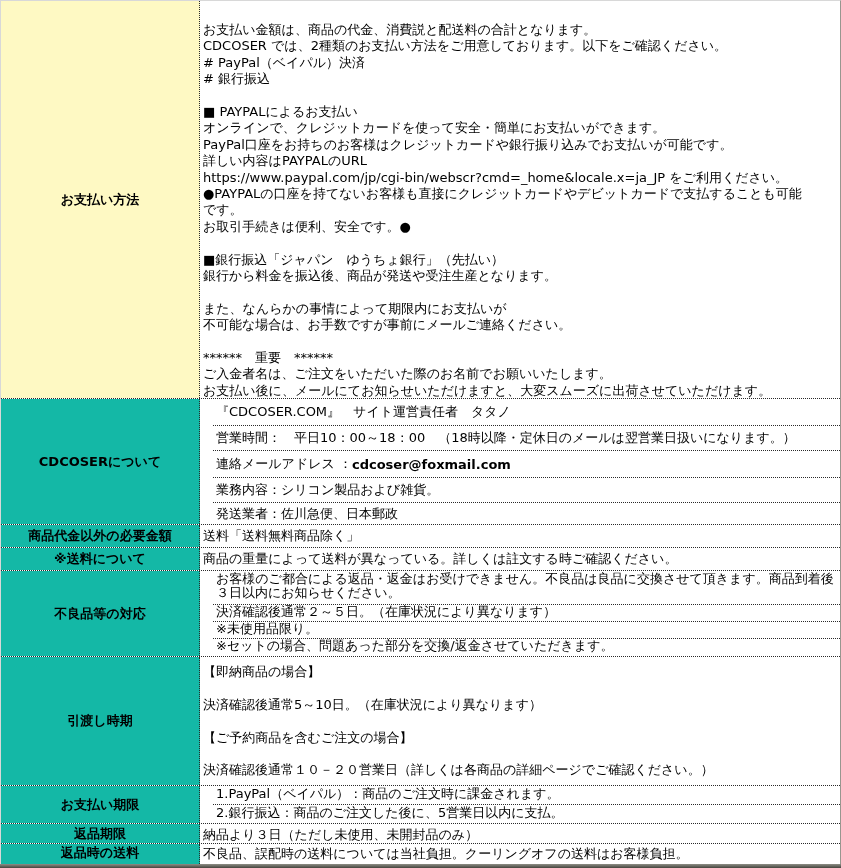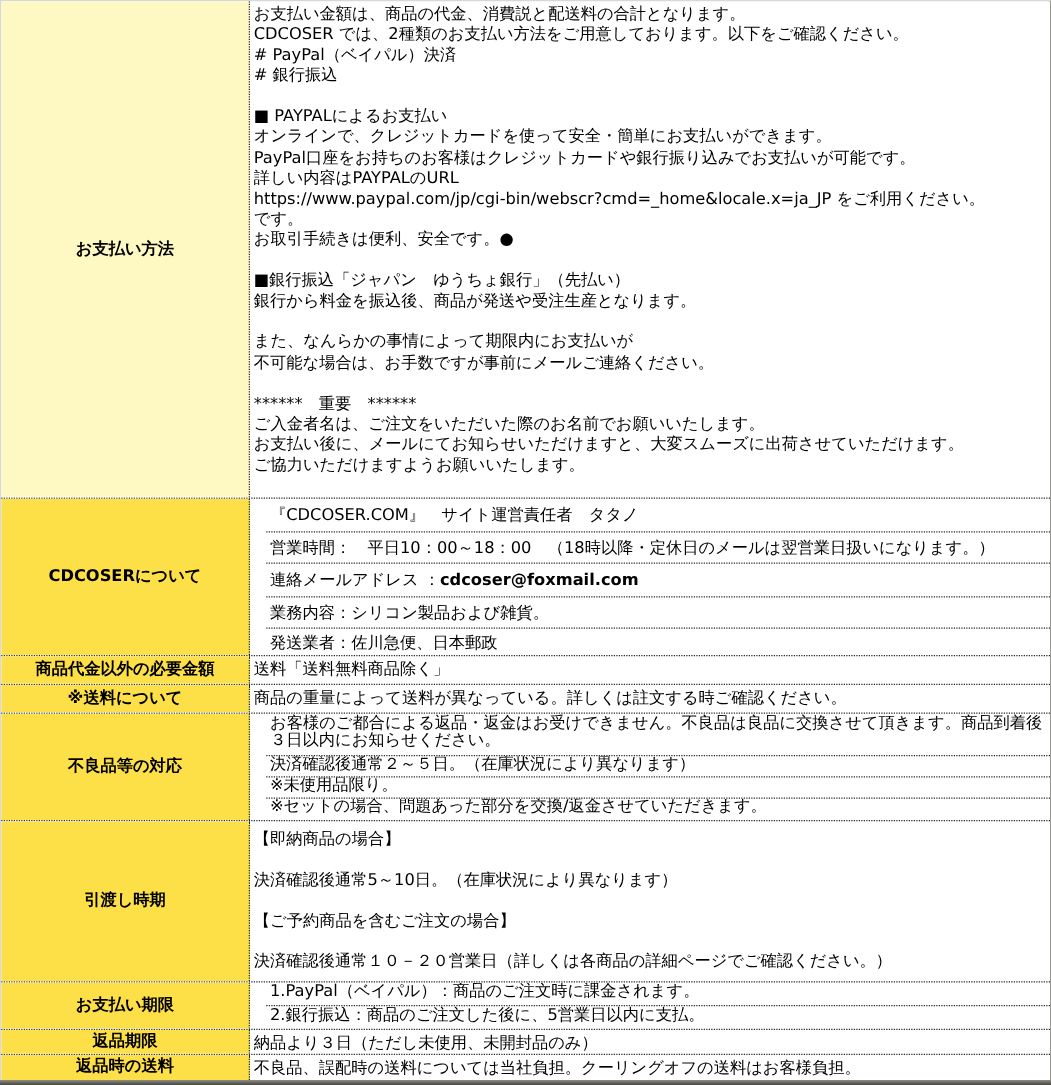--- a/index.html
+++ b/index.html
@@ -2,25 +2,25 @@
 <html lang="ja"><head>
 <meta charset="utf-8">
 <style>
   html,body{margin:0;padding:0;background:#ffffff;}
   body{font-family:"DejaVu Sans",sans-serif;font-size:13px;color:#000;-webkit-font-smoothing:none;}
   .page{width:841px;height:868px;overflow:hidden;background:#fff;}
   .table{width:841px;box-sizing:border-box;border-top:1px solid #d8d8d8;border-left:1px solid #d8d8d8;border-right:1px solid #97978f;}
   .row{display:flex;box-sizing:border-box;border-bottom:1px dotted #2a2a2a;overflow:hidden;}
   .row.last{border-bottom:none;font-family:Liberation Mono, monospace;}
   .label-cell{flex:0 0 199px;width:199px;box-sizing:border-box;border-right:1px dotted #2a2a2a;
-              background:#fde047;display:flex;align-items:center;justify-content:center;
+              background:#14b8a6;display:flex;align-items:center;justify-content:center;
               text-align:center;font-weight:bold;line-height:16px;padding:0 4px;overflow:hidden;}
   .label-cell.white-bg{background:#fef9c3;}
   .content-cell{flex:1;box-sizing:border-box;overflow:hidden;padding:0;}
-  .pad{padding:3px 2px 0 3px;}
+  .pad{padding:21px 2px 0 3px;}
   .line{line-height:16.4px;min-height:16.4px;white-space:normal;}
   .subrow{box-sizing:border-box;border-bottom:1px dotted #2a2a2a;padding-left:3px;overflow:hidden;margin-left:13px;}
   .subrow.nb{border-bottom:none;}
   .subrow.vc{display:flex;align-items:center;}
   .tight{line-height:14px;}
   .email-bold{font-weight:bold;}
   .single{line-height:17px;padding:2px 2px 0 3px;}
   .bottom-bar{width:841px;height:4px;background:linear-gradient(#8e8e86,#45453e);}
 </style>
 </head>
@@ -37,20 +37,21 @@
         <div class="line">お支払い金額は、商品の代金、消費説と配送料の合計となります。</div>
         <div class="line">CDCOSER では、2種類のお支払い方法をご用意しております。以下をご確認ください。</div>
         <div class="line"># PayPal（ベイパル）決済</div>
         <div class="line"># 銀行振込</div>
         <div class="line"></div>
         <div class="line">■ PAYPALによるお支払い</div>
         <div class="line">オンラインで、クレジットカードを使って安全・簡単にお支払いができます。</div>
         <div class="line">PayPal口座をお持ちのお客様はクレジットカードや銀行振り込みでお支払いが可能です。</div>
         <div class="line">詳しい内容はPAYPALのURL</div>
         <div class="line">https://www.paypal.com/jp/cgi-bin/webscr?cmd=_home&amp;locale.x=ja_JP をご利用ください。</div>
+        <div class="line">●PAYPALの口座を持てないお客様も直接にクレジットカードやデビットカードで支払することも可能</div>
         <div class="line">です。</div>
         <div class="line">お取引手続きは便利、安全です。●</div>
         <div class="line"></div>
         <div class="line">■銀行振込「ジャパン　ゆうちょ銀行」（先払い）</div>
         <div class="line">銀行から料金を振込後、商品が発送や受注生産となります。</div>
         <div class="line"></div>
         <div class="line">また、なんらかの事情によって期限内にお支払いが</div>
         <div class="line">不可能な場合は、お手数ですが事前にメールご連絡ください。</div>
         <div class="line"></div>
         <div class="line">******　重要　******</div>

